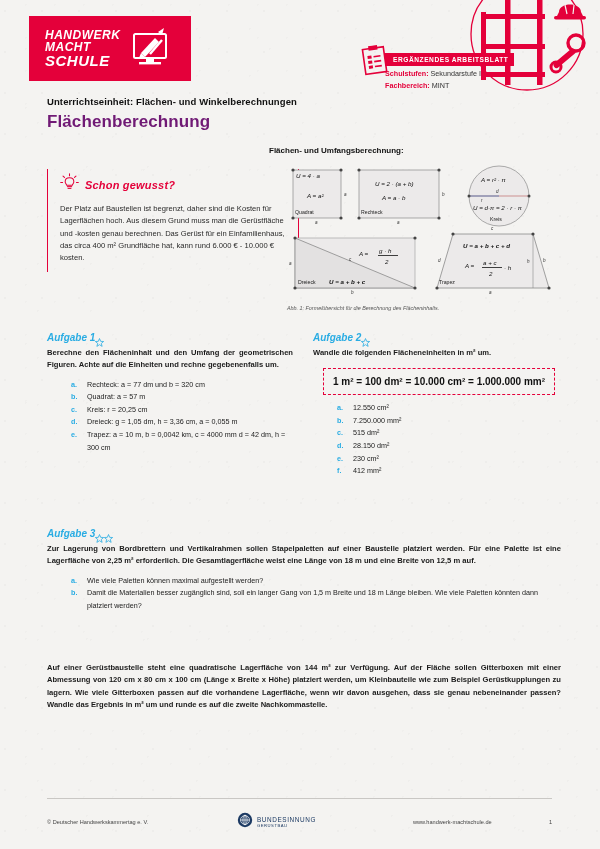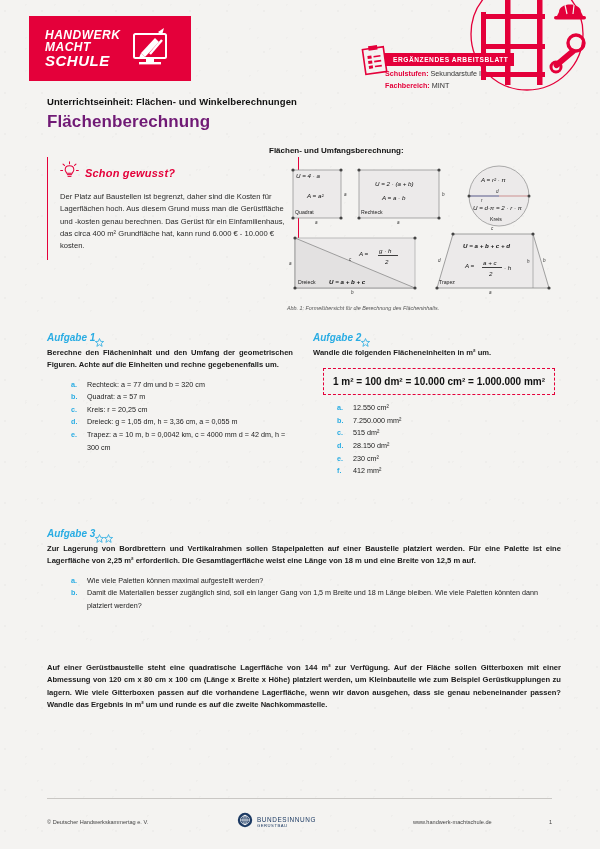--- a/index.html
+++ b/index.html
@@ -73,21 +73,21 @@
     position:absolute;left:47px;top:96px;
     font-size:9.5px;font-weight:bold;color:#111;letter-spacing:.1px;
   }
   .main-title{
     position:absolute;left:47px;top:112px;
     font-size:17px;font-weight:bold;color:#701a75;letter-spacing:.1px;
   }
 
   
   .know-box{
-    position:absolute;left:47px;top:157px;width:252px;
+    position:absolute;left:47px;top:169px;width:252px;
     border-left:1.6px solid #e4003a;border-right:1.6px solid #e4003a;
     padding:4px 12px 8px 12px;box-sizing:border-box;
   }
   .know-head{
     display:flex;align-items:center;gap:6px;margin-bottom:7px;
   }
   .know-title{
     color:#e4003a;font-size:11px;font-weight:bold;font-style:italic;letter-spacing:.2px;
   }
   .know-body{

